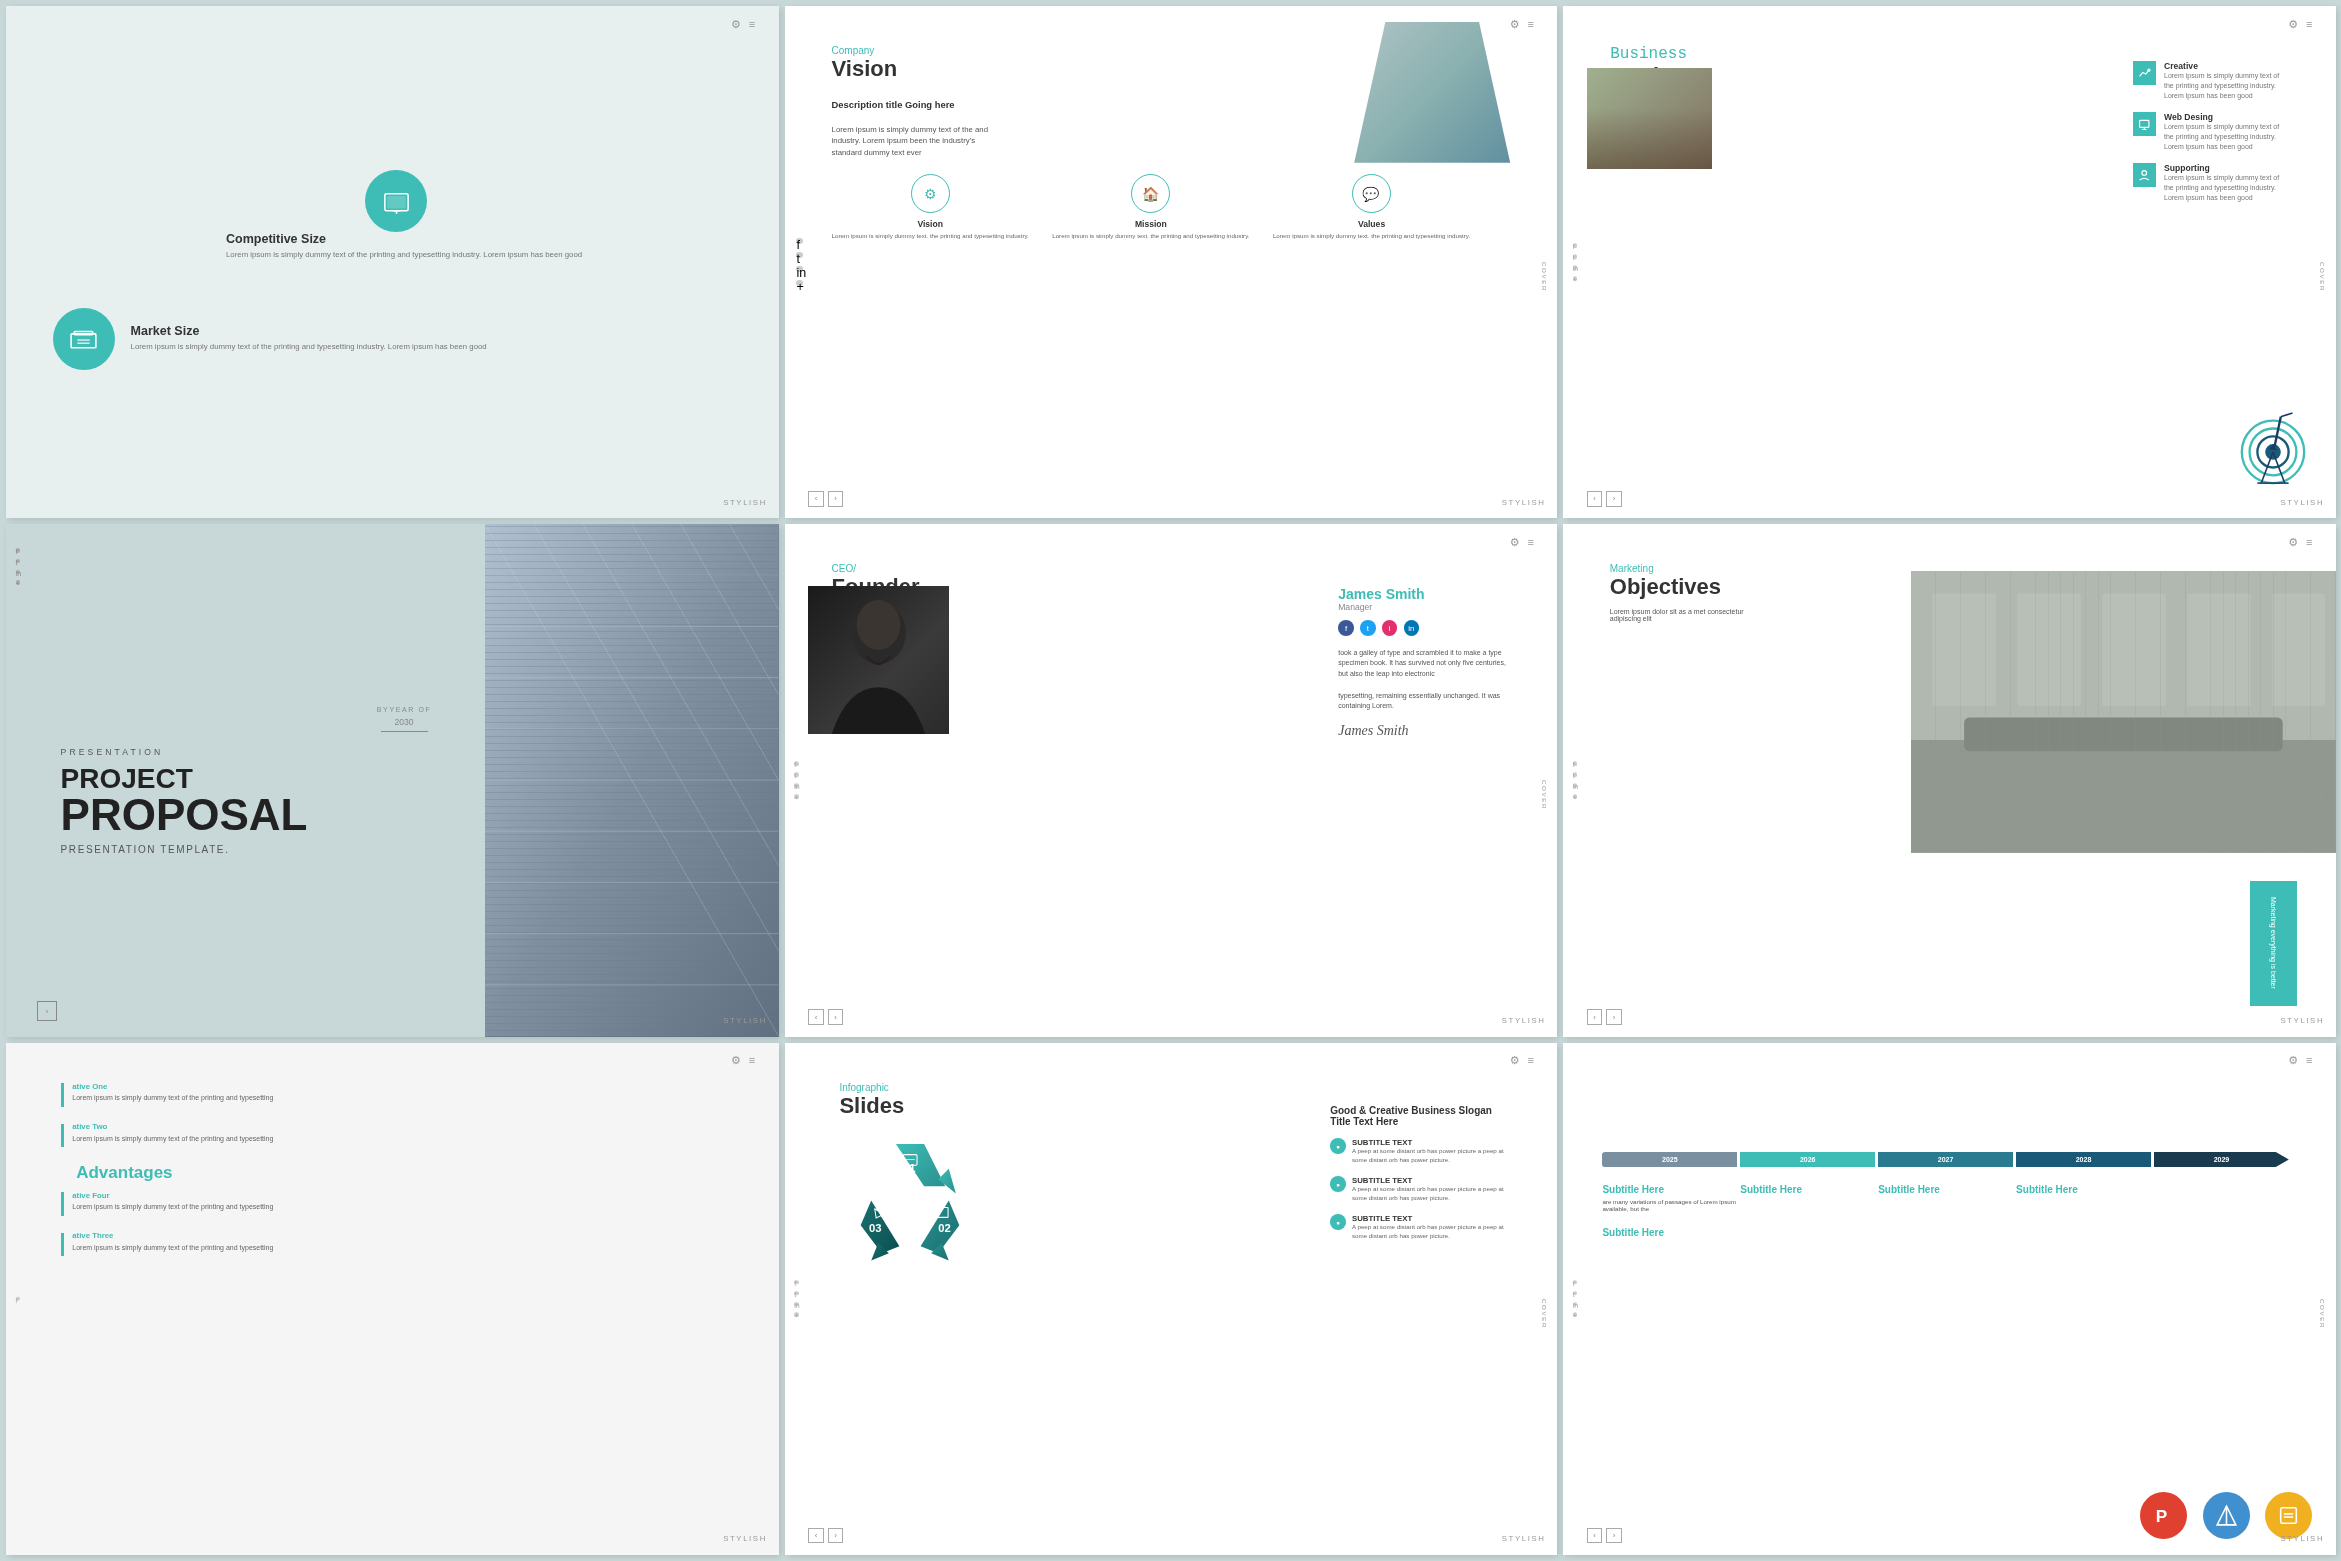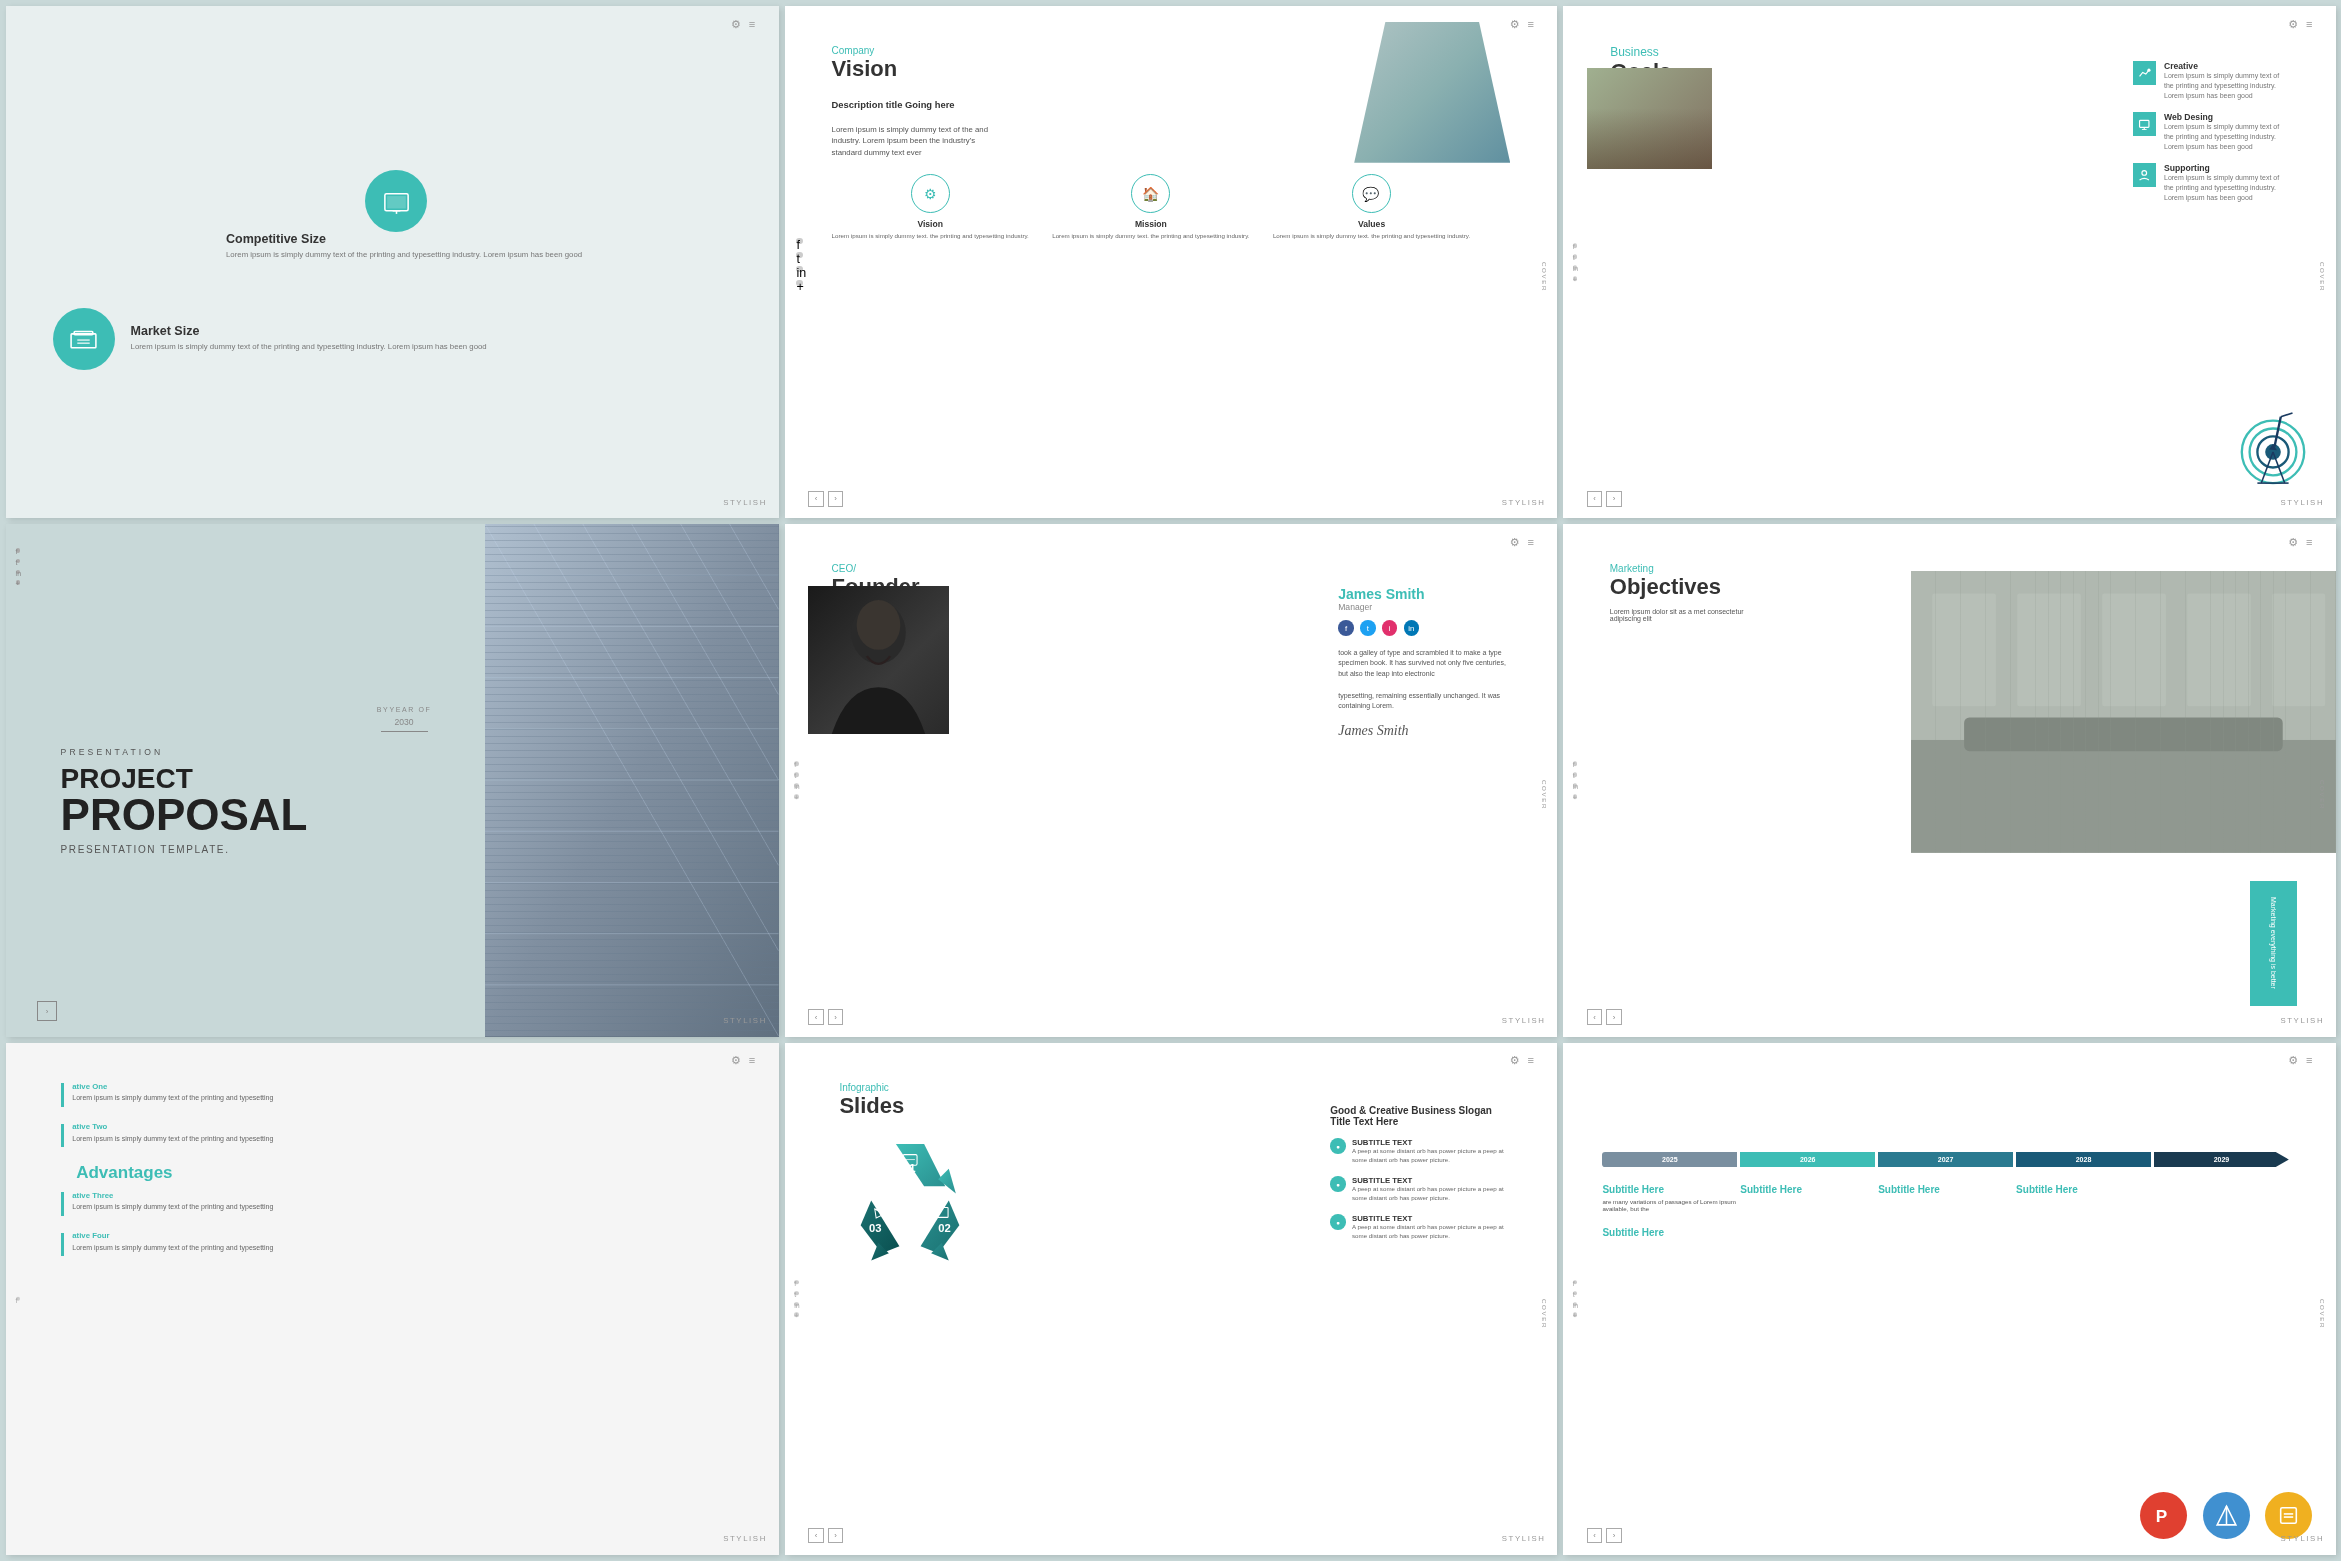--- a/index.html
+++ b/index.html
@@ -114,21 +114,21 @@
       position: absolute; right: 9.4px; top: 50%;
       writing-mode: vertical-rl; font-size: 6.2px; color: #999;
       letter-spacing: 1.6px;
     }
 
     
     .slide-3 {
       background: #fff;
       padding: 23.4px;
     }
-    .slide-3 .header-text .sub { font-size: 12px; color: #3dbdb5; }
+    .slide-3 .header-text .sub { font-size: 16px; color: #3dbdb5; font-family: Liberation Mono, monospace; }
     .slide-3 .header-text .main { font-size: 22px; font-weight: bold; color: #333; }
     .slide-3 .photo-block {
       width: 125px; height: 101px;
       background: linear-gradient(135deg, #a0b090, #706040);
       position: absolute;
       left: 23.4px; top: 62px;
     }
     .slide-3 .goals-list {
       position: absolute;
       right: 47px; top: 55px;
@@ -800,28 +800,28 @@
         <div class="item-bar"></div>
         <div>
           <div class="item-label">ative Two</div>
           <div class="item-text">Lorem ipsum is simply dummy text of the printing and typesetting</div>
         </div>
       </div>
       <div class="advantages-text">Advantages</div>
       <div class="list-item">
         <div class="item-bar"></div>
         <div>
-          <div class="item-label">ative Three</div>
+          <div class="item-label">ative Four</div>
           <div class="item-text">Lorem ipsum is simply dummy text of the printing and typesetting</div>
         </div>
       </div>
       <div class="list-item">
         <div class="item-bar"></div>
         <div>
-          <div class="item-label">ative Four</div>
+          <div class="item-label">ative Three</div>
           <div class="item-text">Lorem ipsum is simply dummy text of the printing and typesetting</div>
         </div>
       </div>
     </div>
     <div class="settings-top">
       <span>⚙</span>
       <span>≡</span>
     </div>
     <span class="slide-label">STYLISH</span>
   </div>

